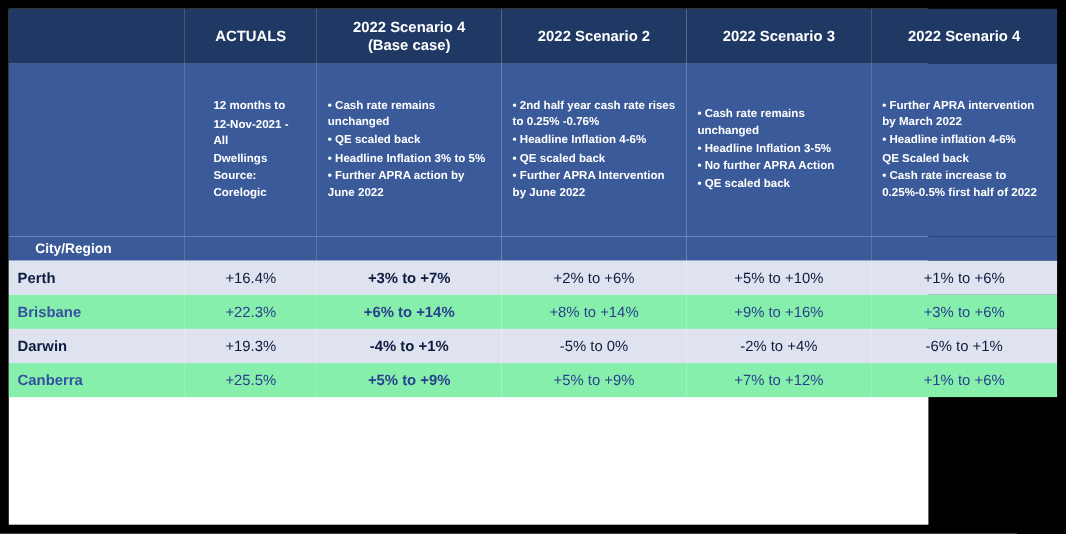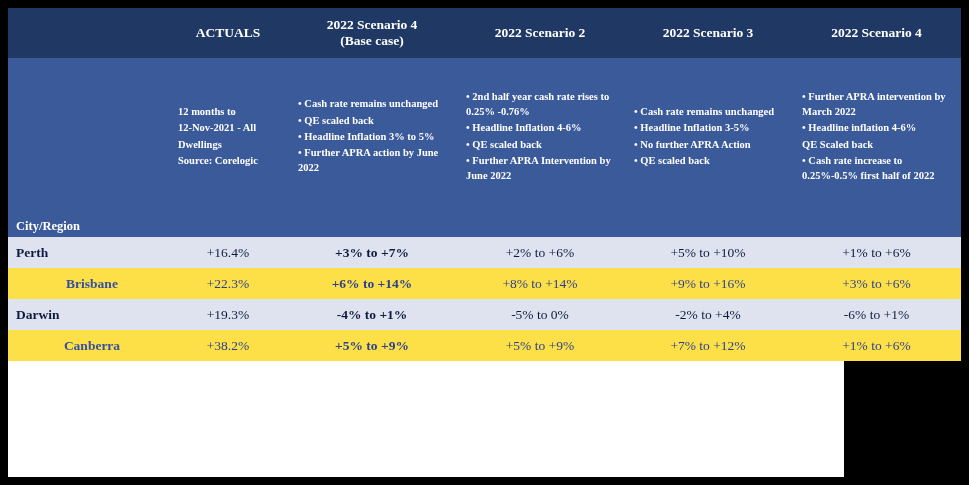--- a/index.html
+++ b/index.html
@@ -14,21 +14,20 @@
     overflow: hidden;
   }
   .frame {
     position: absolute;
     left: 8px;
     top: 8px;
     width: 836px;
     height: 469px;
     background: #ffffff;
     box-sizing: border-box;
-    font-family: Liberation Serif, serif;
   }
   table.grid {
     border-collapse: collapse;
     width: 953px;
     table-layout: fixed;
   }
   table.grid td, table.grid th {
     padding: 0;
     margin: 0;
     vertical-align: middle;
@@ -63,50 +62,50 @@
     line-height: 1.45;
     padding: 6px 8px 6px 10px;
     font-weight: bold;
     text-align: left;
   }
   tr.hdr2 td.first {
     background: #3b5a9a;
   }
   .bullets { margin: 0; padding: 0; list-style: none; }
   .bullets li { margin: 0 0 1px 0; }
-  .plain { margin: 0; padding: 0; }
+  .plain { margin: 16px; padding: 0; }
   .plain div { margin: 0 0 1px 0; }
 
   
   tr.labelrow td {
     background: #3b5a9a;
     color: #ffffff;
     height: 22px;
     font-size: 12.5px;
     font-weight: bold;
-    padding-left: 8px;
+    padding-left: 24px;
     text-align: left;
   }
   tr.labelrow td.blank { background: #3b5a9a; }
 
   
   tr.data td {
     height: 31px;
     font-size: 13.5px;
     text-align: center;
     color: #0d1b3e;
   }
   tr.data td.city {
     text-align: left;
     padding-left: 8px;
     font-weight: bold;
     font-size: 13.5px;
   }
   tr.data.light td { background: #dfe3f0; }
-  tr.data.dark td { background: #fde047; color: #2a3f8f; text-align: center; }
+  tr.data.dark td { background: #86efac; color: #2a3f8f; }
   tr.data.dark td.city { color: #3550a0; }
   tr.data td.base { font-weight: bold; }
 </style>
 </head>
 <body>
 
 <div class="frame">
   <table class="grid">
     <colgroup>
       <col class="c0">
@@ -201,21 +200,21 @@
       <tr class="data light">
         <td class="city">Darwin</td>
         <td>+19.3%</td>
         <td class="base">-4% to +1%</td>
         <td>-5% to 0%</td>
         <td>-2% to +4%</td>
         <td>-6% to +1%</td>
       </tr>
       <tr class="data dark">
         <td class="city">Canberra</td>
-        <td>+38.2%</td>
+        <td>+25.5%</td>
         <td class="base">+5% to +9%</td>
         <td>+5% to +9%</td>
         <td>+7% to +12%</td>
         <td>+1% to +6%</td>
       </tr>
 
     </tbody>
   </table>
 </div>
 

